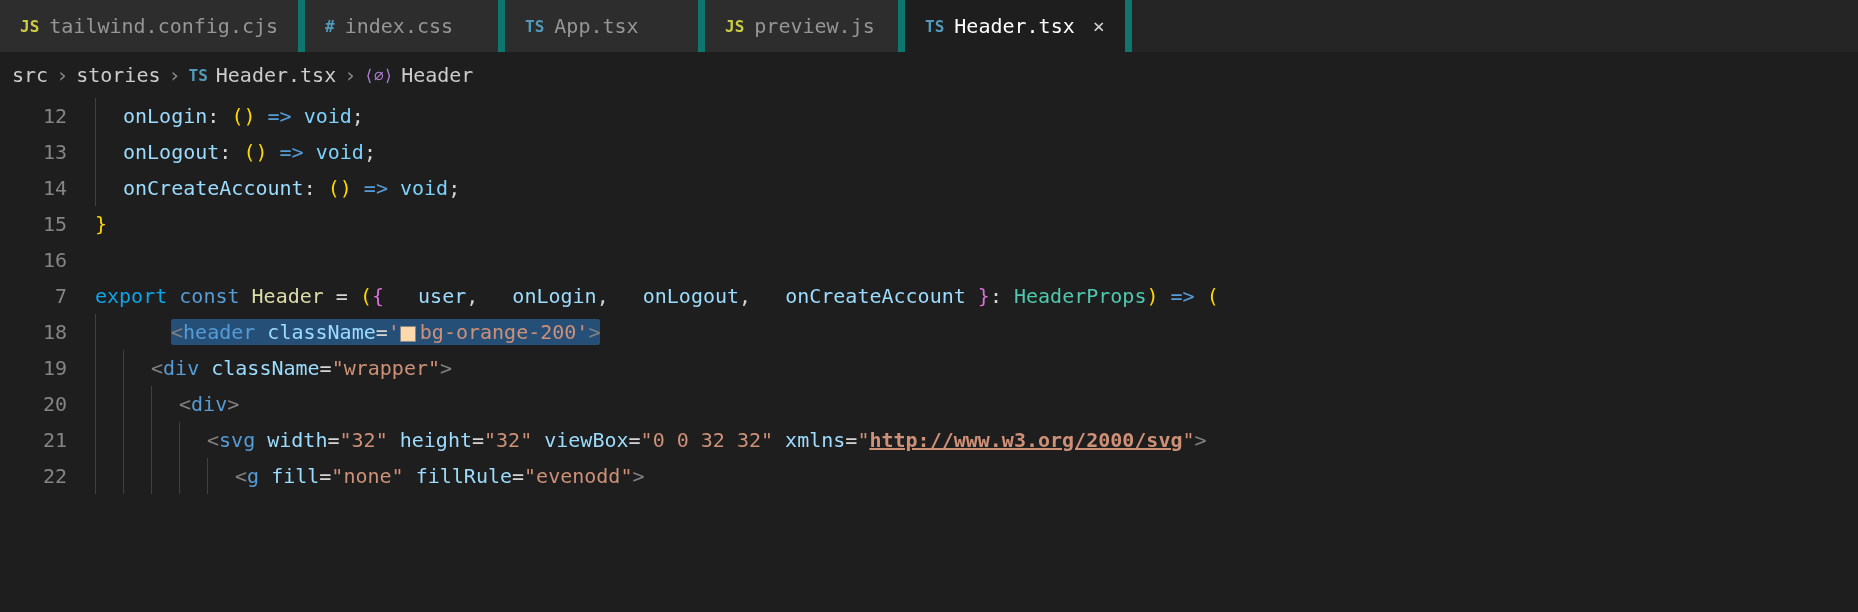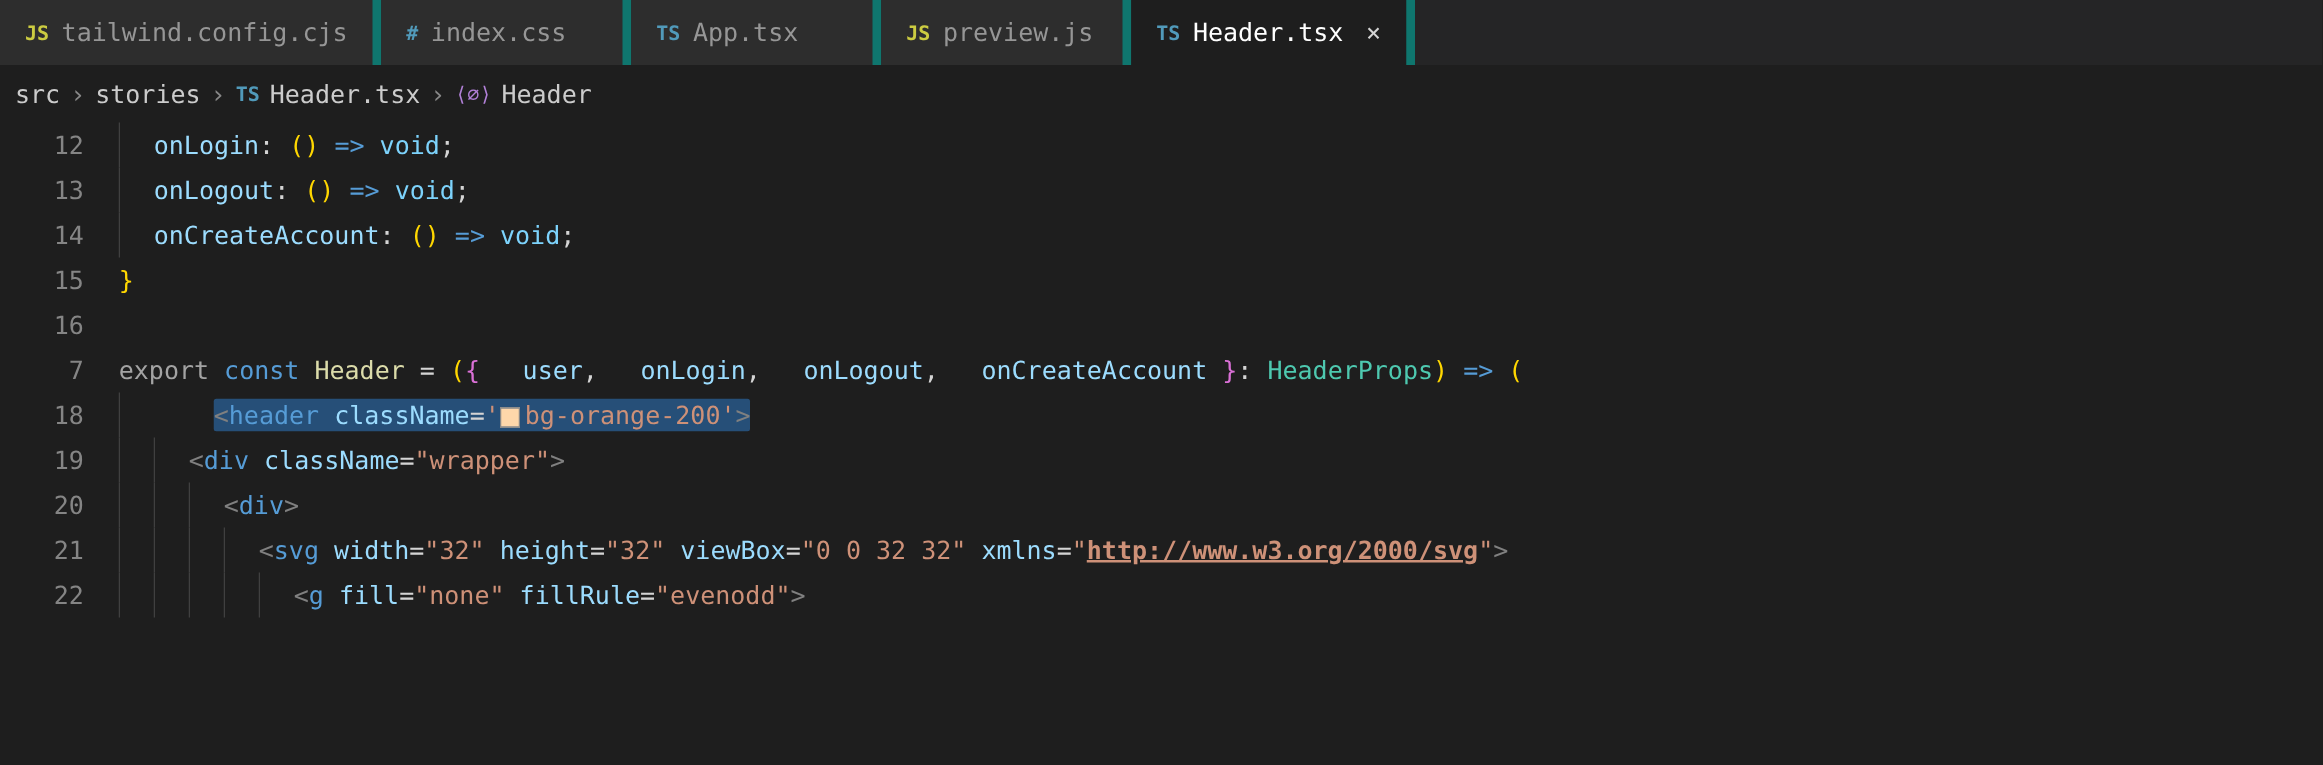--- a/index.html
+++ b/index.html
@@ -82,21 +82,21 @@
     border-left: 1px solid #404040;
     height: 36px;
     flex-shrink: 0;
   }
   .code {
     display: flex;
     align-items: center;
   }
   .tok-prop { color: #9cdcfe; }
   .tok-punct { color: #d4d4d4; }
-  .tok-keyword { color: #a3a3a3; }
+  .tok-keyword { color: #0ea5e9; }
   .tok-kwblue { color: #569cd6; }
   .tok-func { color: #dcdcaa; }
   .tok-brace-y { color: #ffd700; }
   .tok-brace-p { color: #da70d6; }
   .tok-tag { color: #569cd6; }
   .tok-tagbracket { color: #808080; }
   .tok-attr { color: #9cdcfe; }
   .tok-str { color: #ce9178; }
   .tok-param { color: #9cdcfe; margin-left: 22px; }
   .tok-type { color: #4ec9b0; }

